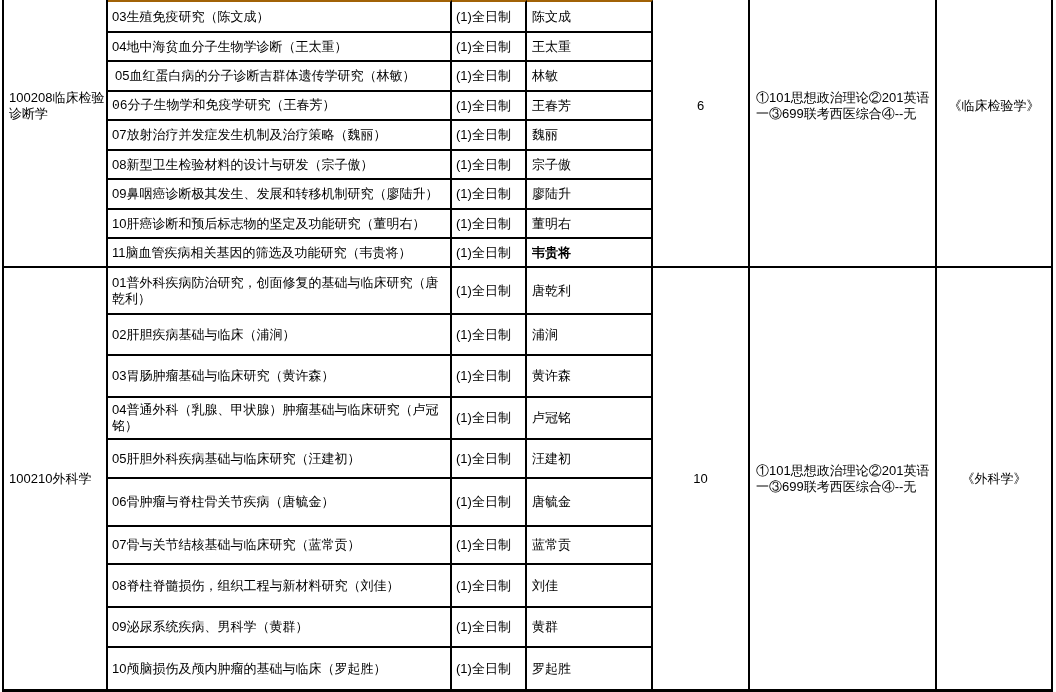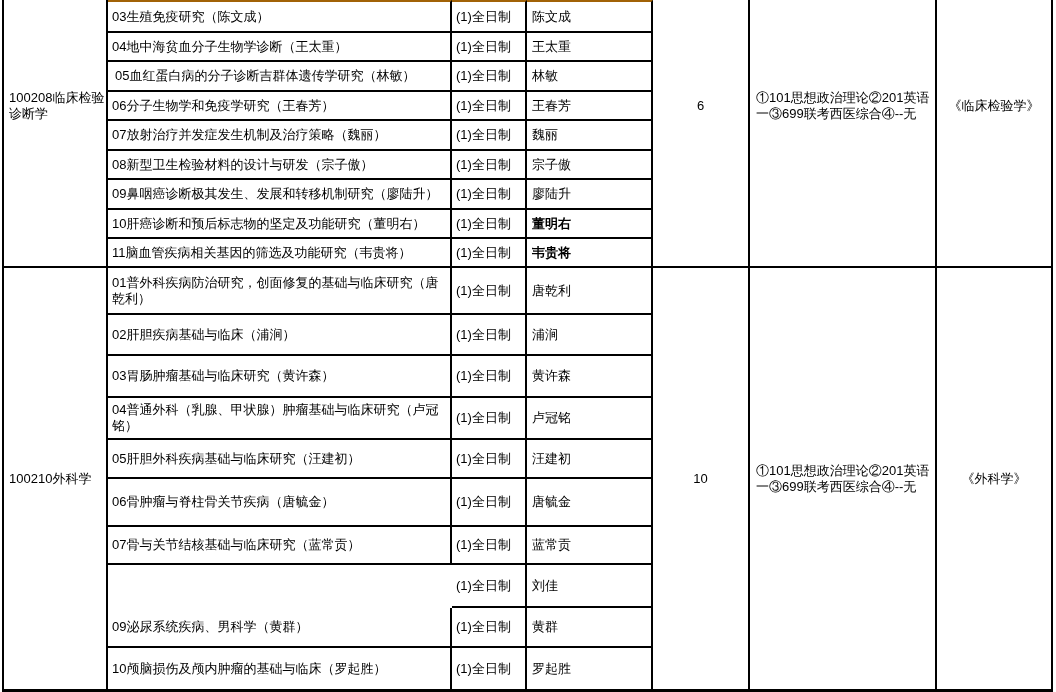--- a/index.html
+++ b/index.html
@@ -50,35 +50,35 @@
       <div class="c prog left shift" style="grid-area: 1 / 1 / 10;">100208临床检验诊断学</div>
       <div class="c dir top" style="grid-area: 1 / 2;">03生殖免疫研究（陈文成）</div>
       <div class="c mode top" style="grid-area: 1 / 3;">(1)全日制</div>
       <div class="c sup top" style="grid-area: 1 / 4;">陈文成</div>
       <div class="c dir" style="grid-area: 2 / 2;">04地中海贫血分子生物学诊断（王太重）</div>
       <div class="c mode" style="grid-area: 2 / 3;">(1)全日制</div>
       <div class="c sup" style="grid-area: 2 / 4;">王太重</div>
       <div class="c dir" style="grid-area: 3 / 2; padding-left: 7px;">05血红蛋白病的分子诊断吉群体遗传学研究（林敏）</div>
       <div class="c mode" style="grid-area: 3 / 3;">(1)全日制</div>
       <div class="c sup" style="grid-area: 3 / 4;">林敏</div>
-      <div class="c dir" style="grid-area: 4 / 2;">06分子生物学和免疫学研究（王春芳）</div>
+      <div class="c dir" style="grid-area: 4 / 2; font-family: Liberation Mono, monospace;">06分子生物学和免疫学研究（王春芳）</div>
       <div class="c mode" style="grid-area: 4 / 3;">(1)全日制</div>
       <div class="c sup" style="grid-area: 4 / 4;">王春芳</div>
       <div class="c dir" style="grid-area: 5 / 2;">07放射治疗并发症发生机制及治疗策略（魏丽）</div>
       <div class="c mode" style="grid-area: 5 / 3;">(1)全日制</div>
       <div class="c sup" style="grid-area: 5 / 4;">魏丽</div>
       <div class="c dir" style="grid-area: 6 / 2;">08新型卫生检验材料的设计与研发（宗子傲）</div>
       <div class="c mode" style="grid-area: 6 / 3;">(1)全日制</div>
       <div class="c sup" style="grid-area: 6 / 4;">宗子傲</div>
       <div class="c dir" style="grid-area: 7 / 2;">09鼻咽癌诊断极其发生、发展和转移机制研究（廖陆升）</div>
       <div class="c mode" style="grid-area: 7 / 3;">(1)全日制</div>
       <div class="c sup" style="grid-area: 7 / 4;">廖陆升</div>
       <div class="c dir" style="grid-area: 8 / 2;">10肝癌诊断和预后标志物的坚定及功能研究（董明右）</div>
       <div class="c mode" style="grid-area: 8 / 3;">(1)全日制</div>
-      <div class="c sup" style="grid-area: 8 / 4; font-weight: bold;">董明右</div>
+      <div class="c sup" style="grid-area: 8 / 4;">董明右</div>
       <div class="c dir" style="grid-area: 9 / 2;">11脑血管疾病相关基因的筛选及功能研究（韦贵将）</div>
       <div class="c mode" style="grid-area: 9 / 3;">(1)全日制</div>
       <div class="c sup" style="grid-area: 9 / 4; font-weight: bold;">韦贵将</div>
       <div class="c quota shift" style="grid-area: 1 / 5 / 10;">6</div>
       <div class="c exam shift" style="grid-area: 1 / 6 / 10;">①101思想政治理论②201英语一③699联考西医综合④--无</div>
       <div class="c book shift" style="grid-area: 1 / 7 / 10;">《临床检验学》</div>
       <div class="c prog left bottom" style="grid-area: 10 / 1 / 20;">100210外科学</div>
       <div class="c dir" style="grid-area: 10 / 2;">01普外科疾病防治研究，创面修复的基础与临床研究（唐乾利）</div>
       <div class="c mode" style="grid-area: 10 / 3;">(1)全日制</div>
       <div class="c sup" style="grid-area: 10 / 4;">唐乾利</div>
@@ -93,20 +93,21 @@
       <div class="c sup" style="grid-area: 13 / 4;">卢冠铭</div>
       <div class="c dir" style="grid-area: 14 / 2;">05肝胆外科疾病基础与临床研究（汪建初）</div>
       <div class="c mode" style="grid-area: 14 / 3;">(1)全日制</div>
       <div class="c sup" style="grid-area: 14 / 4;">汪建初</div>
       <div class="c dir" style="grid-area: 15 / 2;">06骨肿瘤与脊柱骨关节疾病（唐毓金）</div>
       <div class="c mode" style="grid-area: 15 / 3;">(1)全日制</div>
       <div class="c sup" style="grid-area: 15 / 4;">唐毓金</div>
       <div class="c dir" style="grid-area: 16 / 2;">07骨与关节结核基础与临床研究（蓝常贡）</div>
       <div class="c mode" style="grid-area: 16 / 3;">(1)全日制</div>
       <div class="c sup" style="grid-area: 16 / 4;">蓝常贡</div>
+      <div class="c dir" style="grid-area: 17 / 2;">08脊柱脊髓损伤，组织工程与新材料研究（刘佳）</div>
       <div class="c mode" style="grid-area: 17 / 3;">(1)全日制</div>
       <div class="c sup" style="grid-area: 17 / 4;">刘佳</div>
       <div class="c dir" style="grid-area: 18 / 2;">09泌尿系统疾病、男科学（黄群）</div>
       <div class="c mode" style="grid-area: 18 / 3;">(1)全日制</div>
       <div class="c sup" style="grid-area: 18 / 4;">黄群</div>
       <div class="c dir bottom" style="grid-area: 19 / 2;">10颅脑损伤及颅内肿瘤的基础与临床（罗起胜）</div>
       <div class="c mode bottom" style="grid-area: 19 / 3;">(1)全日制</div>
       <div class="c sup bottom" style="grid-area: 19 / 4;">罗起胜</div>
       <div class="c quota bottom" style="grid-area: 10 / 5 / 20;">10</div>
       <div class="c exam bottom" style="grid-area: 10 / 6 / 20;">①101思想政治理论②201英语一③699联考西医综合④--无</div>

